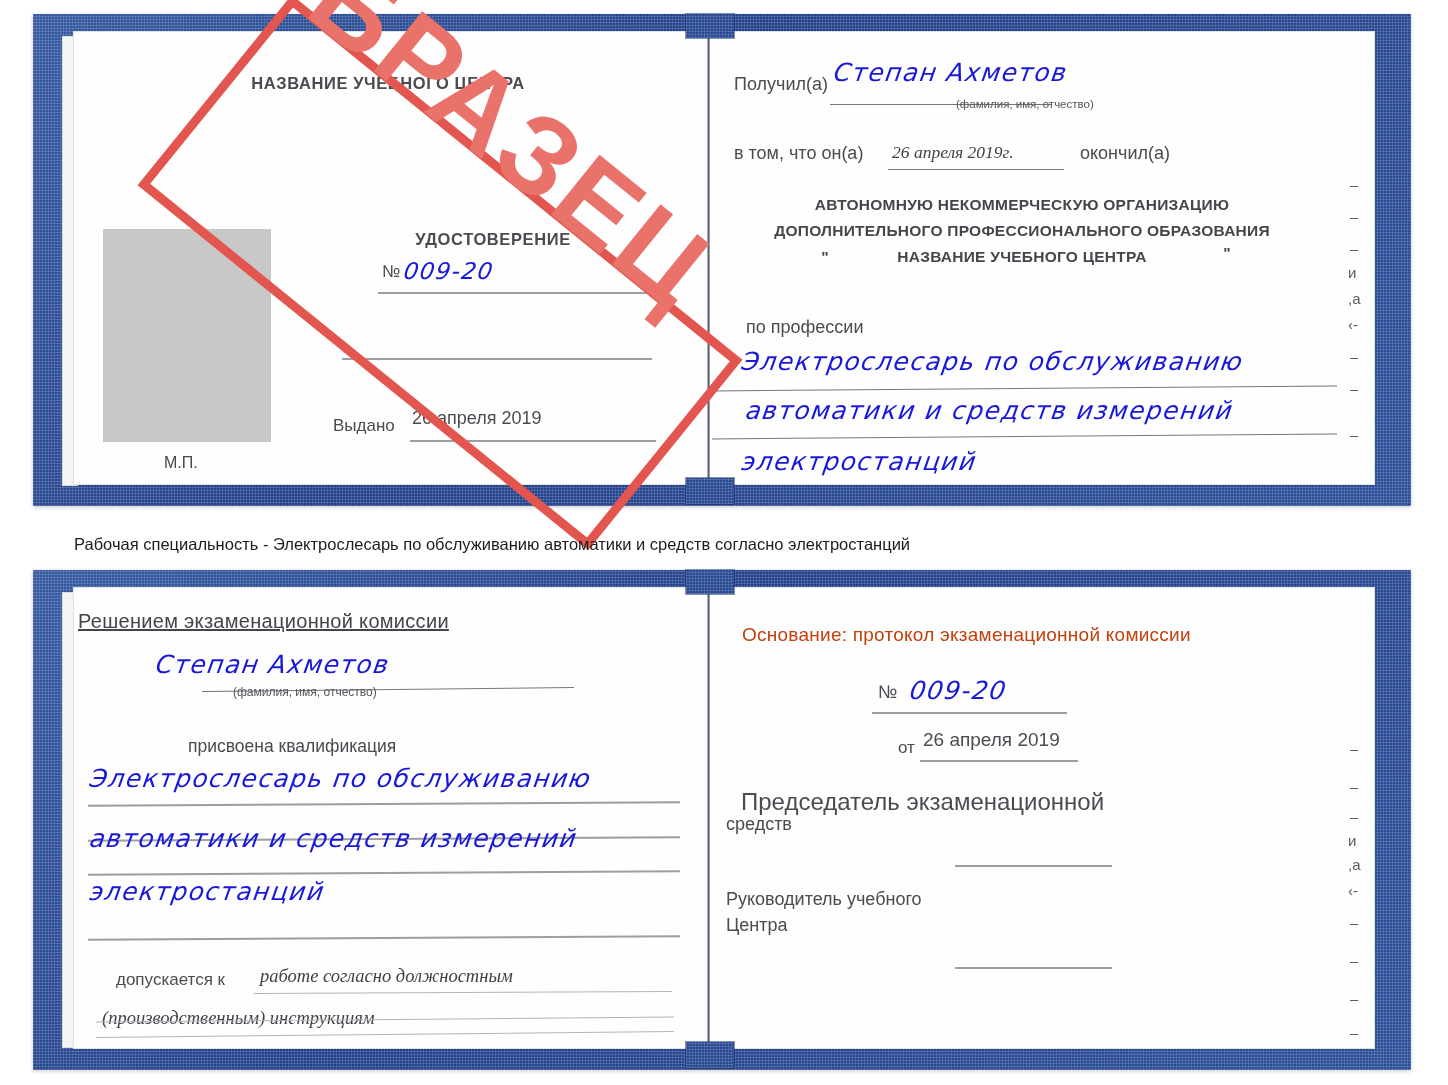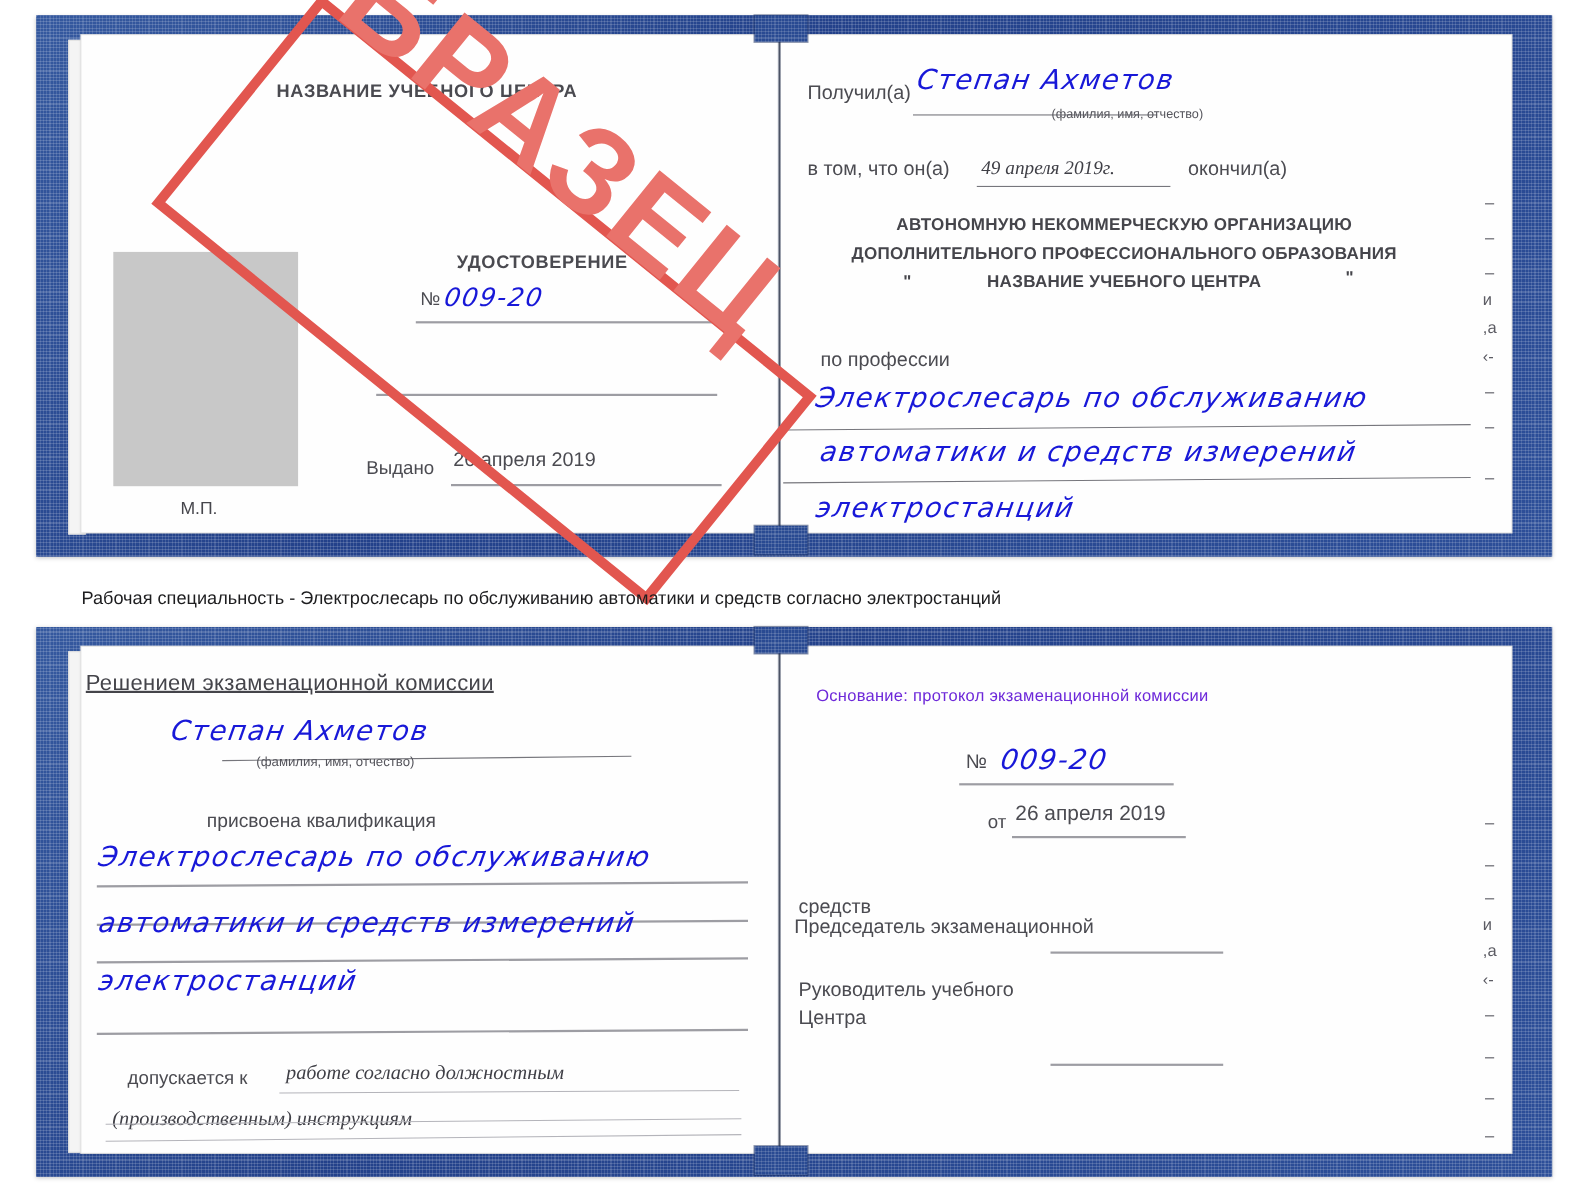--- a/index.html
+++ b/index.html
@@ -158,21 +158,21 @@
 </div>
 
 <div class="page" style="left:712px;top:36px;width:662px;height:444px;">
 
   <div class="typed" style="position:absolute;left:22px;top:38px;">Получил(а)</div>
   <div class="hand" style="position:absolute;left:122px;top:22px;font-size:25px;">Степан Ахметов</div>
   <div class="rule rule-dk" style="left:118px;top:68px;width:222px;"></div>
   <div class="lbl-sm" style="position:absolute;left:244px;top:62px;">(фамилия, имя, отчество)</div>
 
   <div class="typed" style="position:absolute;left:22px;top:107px;">в том, что он(а)</div>
-  <div class="ital" style="position:absolute;left:180px;top:106px;">49 апреля 2019г.</div>
+  <div class="ital" style="position:absolute;left:180px;top:106px;">26 апреля 2019г.</div>
   <div class="rule rule-dk" style="left:176px;top:133px;width:176px;"></div>
   <div class="typed" style="position:absolute;left:368px;top:107px;">окончил(а)</div>
 
   <div class="lbl-cap" style="position:absolute;left:0px;top:186px;width:620px;">ДОПОЛНИТЕЛЬНОГО ПРОФЕССИОНАЛЬНОГО ОБРАЗОВАНИЯ</div>
   <div class="lbl-cap" style="position:absolute;left:0px;top:160px;width:620px;">АВТОНОМНУЮ НЕКОММЕРЧЕСКУЮ ОРГАНИЗАЦИЮ</div>
   <div class="lbl-cap" style="position:absolute;left:103px;top:212px;width:20px;">"</div>
   <div class="lbl-cap" style="position:absolute;left:0px;top:212px;width:620px;">НАЗВАНИЕ УЧЕБНОГО ЦЕНТРА</div>
   <div class="lbl-cap" style="position:absolute;left:505px;top:208px;width:20px;">"</div>
 
   <div class="typed" style="position:absolute;left:34px;top:281px;">по профессии</div>
@@ -235,32 +235,32 @@
   <div class="typed" style="position:absolute;left:38px;top:378px;font-size:17px;">допускается к</div>
   <div class="ital" style="position:absolute;left:182px;top:374px;font-size:18.5px;">работе согласно должностным</div>
   <div class="rule rule-thin" style="left:176px;top:400px;width:418px;transform:rotate(-0.3deg);"></div>
   <div class="ital" style="position:absolute;left:24px;top:398px;font-size:18.5px;margin-top:18px;">(производственным) инструкциям</div>
   <div class="rule rule-thin" style="left:18px;top:427px;width:578px;transform:rotate(-0.5deg);"></div>
   <div class="rule rule-thin" style="left:18px;top:442px;width:578px;transform:rotate(-0.6deg);"></div>
 </div>
 
 <div class="page" style="left:712px;top:592px;width:662px;height:452px;">
 
-  <div style="position:absolute;left:30px;top:32px;font-size:15px;letter-spacing:.25px;
-              color:#6d28d9;white-space:nowrap;">Основание: протокол экзаменационной комиссии</div>
+  <div style="position:absolute;left:30px;top:32px;font-size:19px;letter-spacing:.25px;
+              color:#c2410c;white-space:nowrap;">Основание: протокол экзаменационной комиссии</div>
 
   <div class="typed" style="position:absolute;left:166px;top:90px;font-size:18px;">№</div>
   <div class="hand" style="position:absolute;left:198px;top:84px;font-size:25px;">009-20</div>
   <div class="rule" style="left:160px;top:120px;width:195px;"></div>
 
   <div class="typed" style="position:absolute;left:186px;top:146px;font-size:17px;">от</div>
   <div class="typed" style="position:absolute;left:211px;top:137px;font-size:19px;">26 апреля 2019</div>
   <div class="rule" style="left:208px;top:168px;width:158px;"></div>
 
-  <div class="typed" style="position:absolute;left:10px;top:196px;font-size:18px;margin-top:44px;">Председатель экзаменационной</div>
+  <div class="typed" style="position:absolute;left:29px;top:196px;font-size:24px;">Председатель экзаменационной</div>
   <div class="typed" style="position:absolute;left:14px;top:222px;font-size:18px;">средств</div>
   <div class="rule" style="left:243px;top:273px;width:157px;"></div>
 
   <div class="typed" style="position:absolute;left:14px;top:297px;font-size:18px;">Руководитель учебного</div>
   <div class="typed" style="position:absolute;left:14px;top:323px;font-size:18px;">Центра</div>
   <div class="rule" style="left:243px;top:375px;width:157px;"></div>
 
   <div class="bleed" style="left:638px;top:148px;">–</div>
   <div class="bleed" style="left:638px;top:186px;">–</div>
   <div class="bleed" style="left:638px;top:216px;">–</div>

